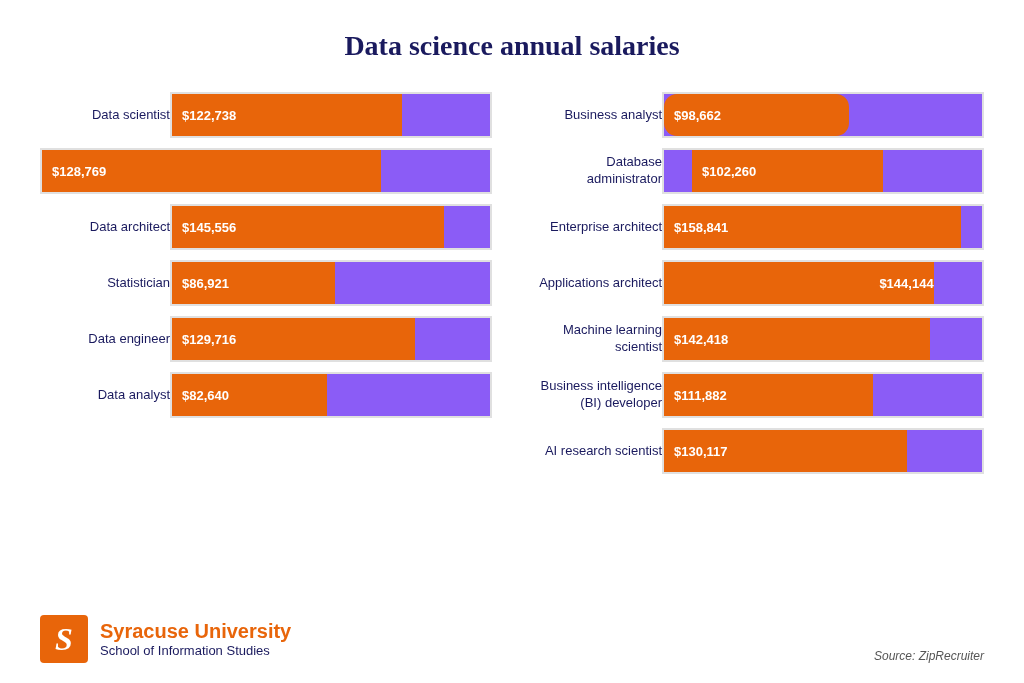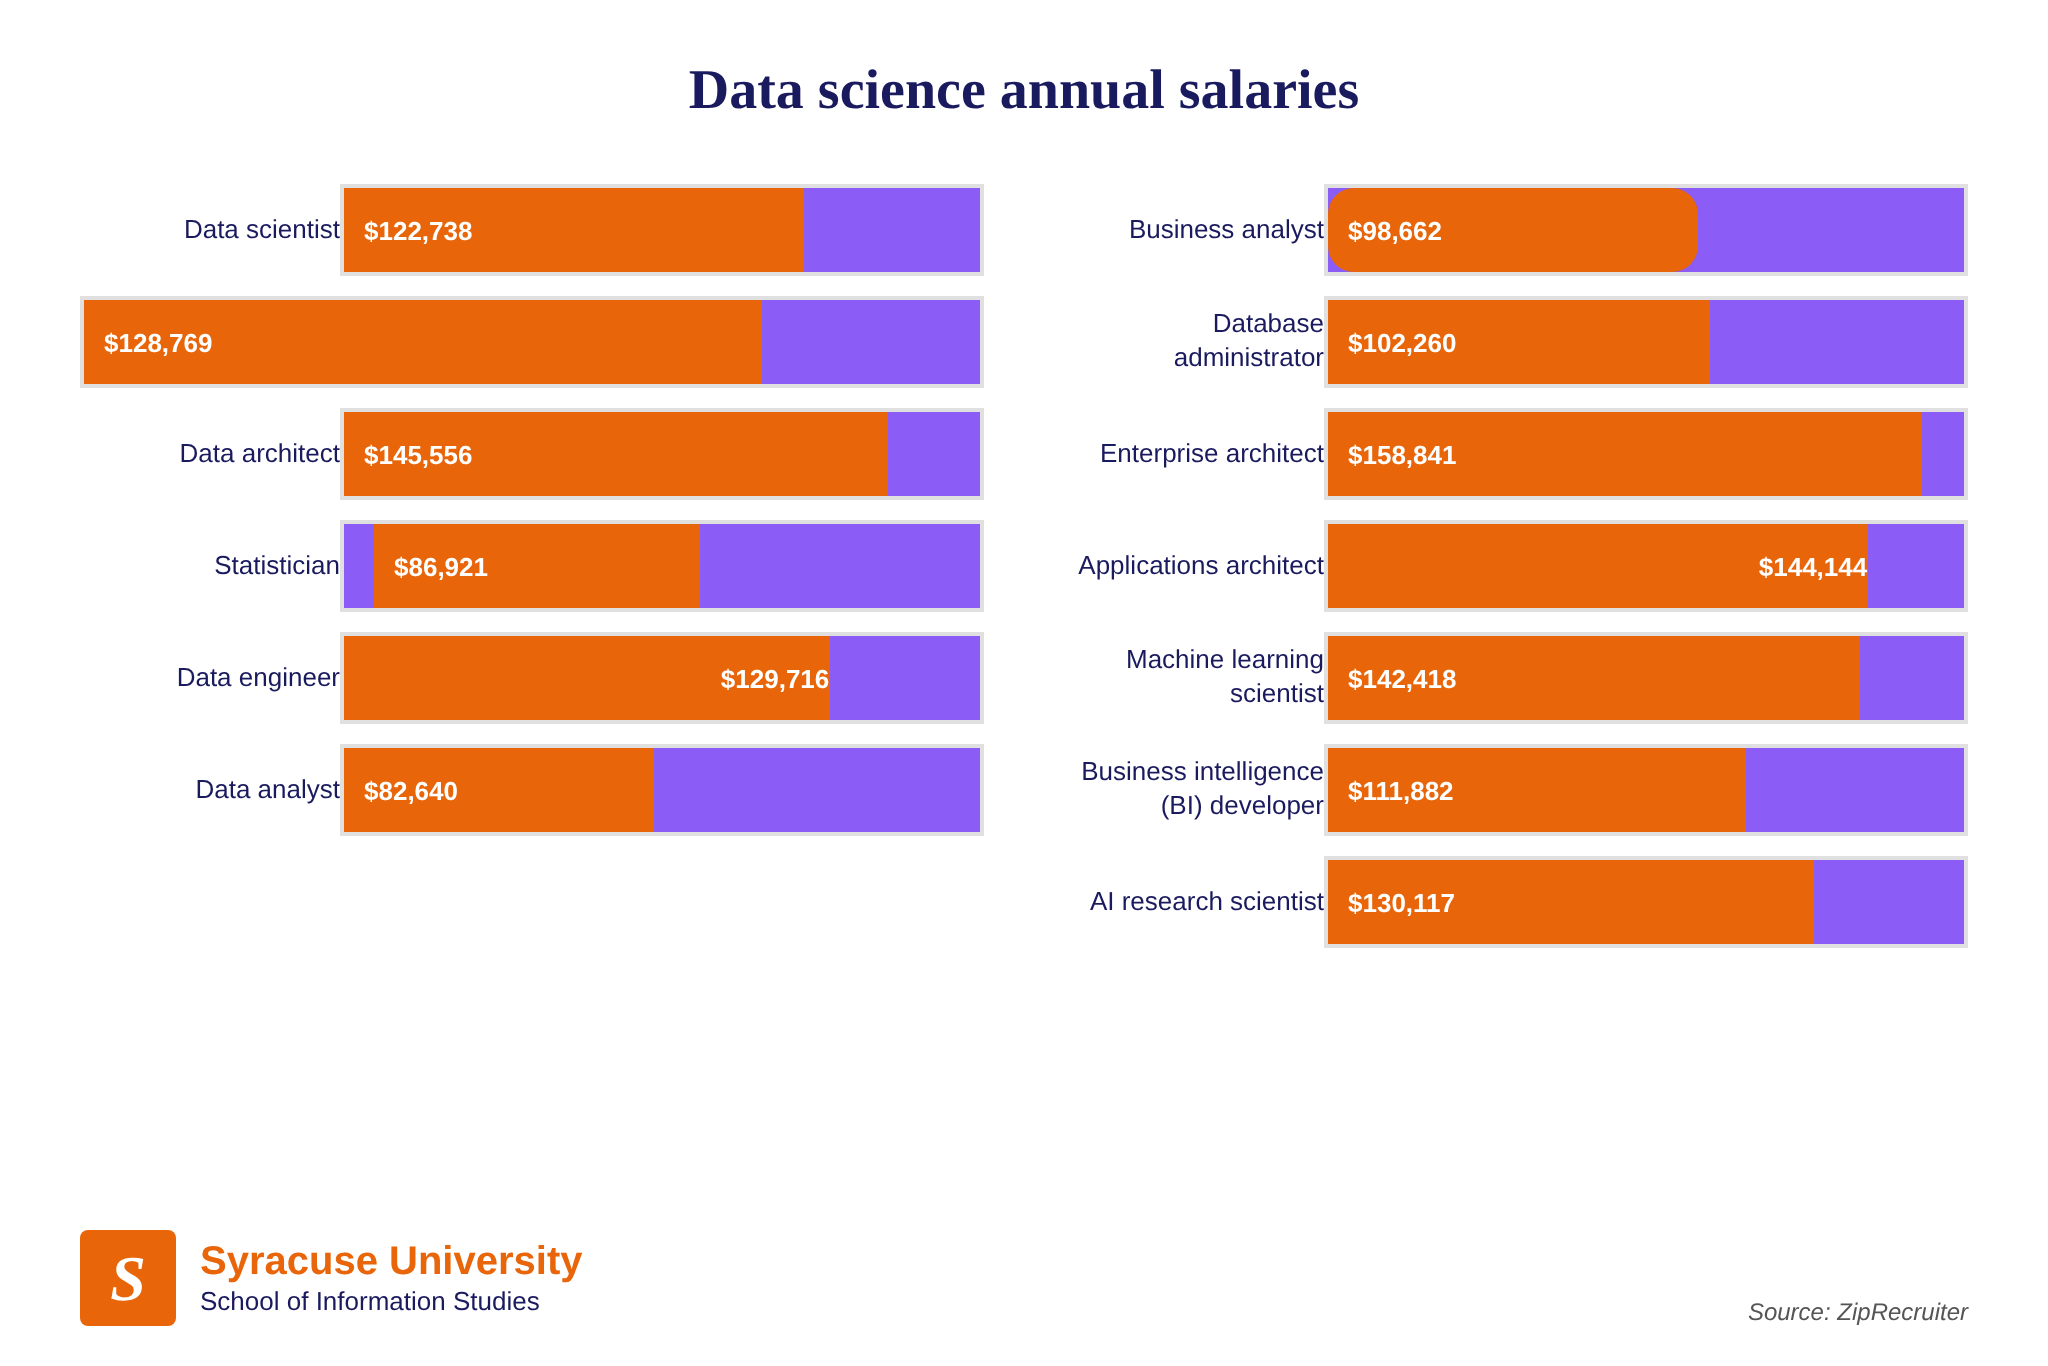--- a/index.html
+++ b/index.html
@@ -160,29 +160,29 @@
         <div class="bar-label">Data architect</div>
         <div class="bar-wrapper">
           <div class="bar-fill" style="width: 85.6212%;">
             <span class="bar-value">$145,556</span>
           </div>
         </div>
       </div>
       <div class="bar-row">
         <div class="bar-label">Statistician</div>
         <div class="bar-wrapper">
-          <div class="bar-fill" style="width: 51.13%; margin-left: 15px;">
+          <div class="bar-fill" style="width: 51.13%;">
             <span class="bar-value">$86,921</span>
           </div>
         </div>
       </div>
       <div class="bar-row">
         <div class="bar-label">Data engineer</div>
         <div class="bar-wrapper">
-          <div class="bar-fill" style="width: 76.3035%; justify-content: flex-end;">
+          <div class="bar-fill" style="width: 76.3035%;">
             <span class="bar-value">$129,716</span>
           </div>
         </div>
       </div>
       <div class="bar-row">
         <div class="bar-label">Data analyst</div>
         <div class="bar-wrapper">
           <div class="bar-fill" style="width: 48.6118%;">
             <span class="bar-value">$82,640</span>
           </div>
@@ -194,21 +194,21 @@
         <div class="bar-label">Business analyst</div>
         <div class="bar-wrapper">
           <div class="bar-fill" style="width: 58.0365%; border-radius: 13px;">
             <span class="bar-value">$98,662</span>
           </div>
         </div>
       </div>
       <div class="bar-row">
         <div class="bar-label">Database administrator</div>
         <div class="bar-wrapper">
-          <div class="bar-fill" style="width: 60.1529%;">
+          <div class="bar-fill" style="width: 60.1529%; margin-left: 28px;">
             <span class="bar-value">$102,260</span>
           </div>
         </div>
       </div>
       <div class="bar-row">
         <div class="bar-label">Enterprise architect</div>
         <div class="bar-wrapper">
           <div class="bar-fill" style="width: 93.4359%;">
             <span class="bar-value">$158,841</span>
           </div>

